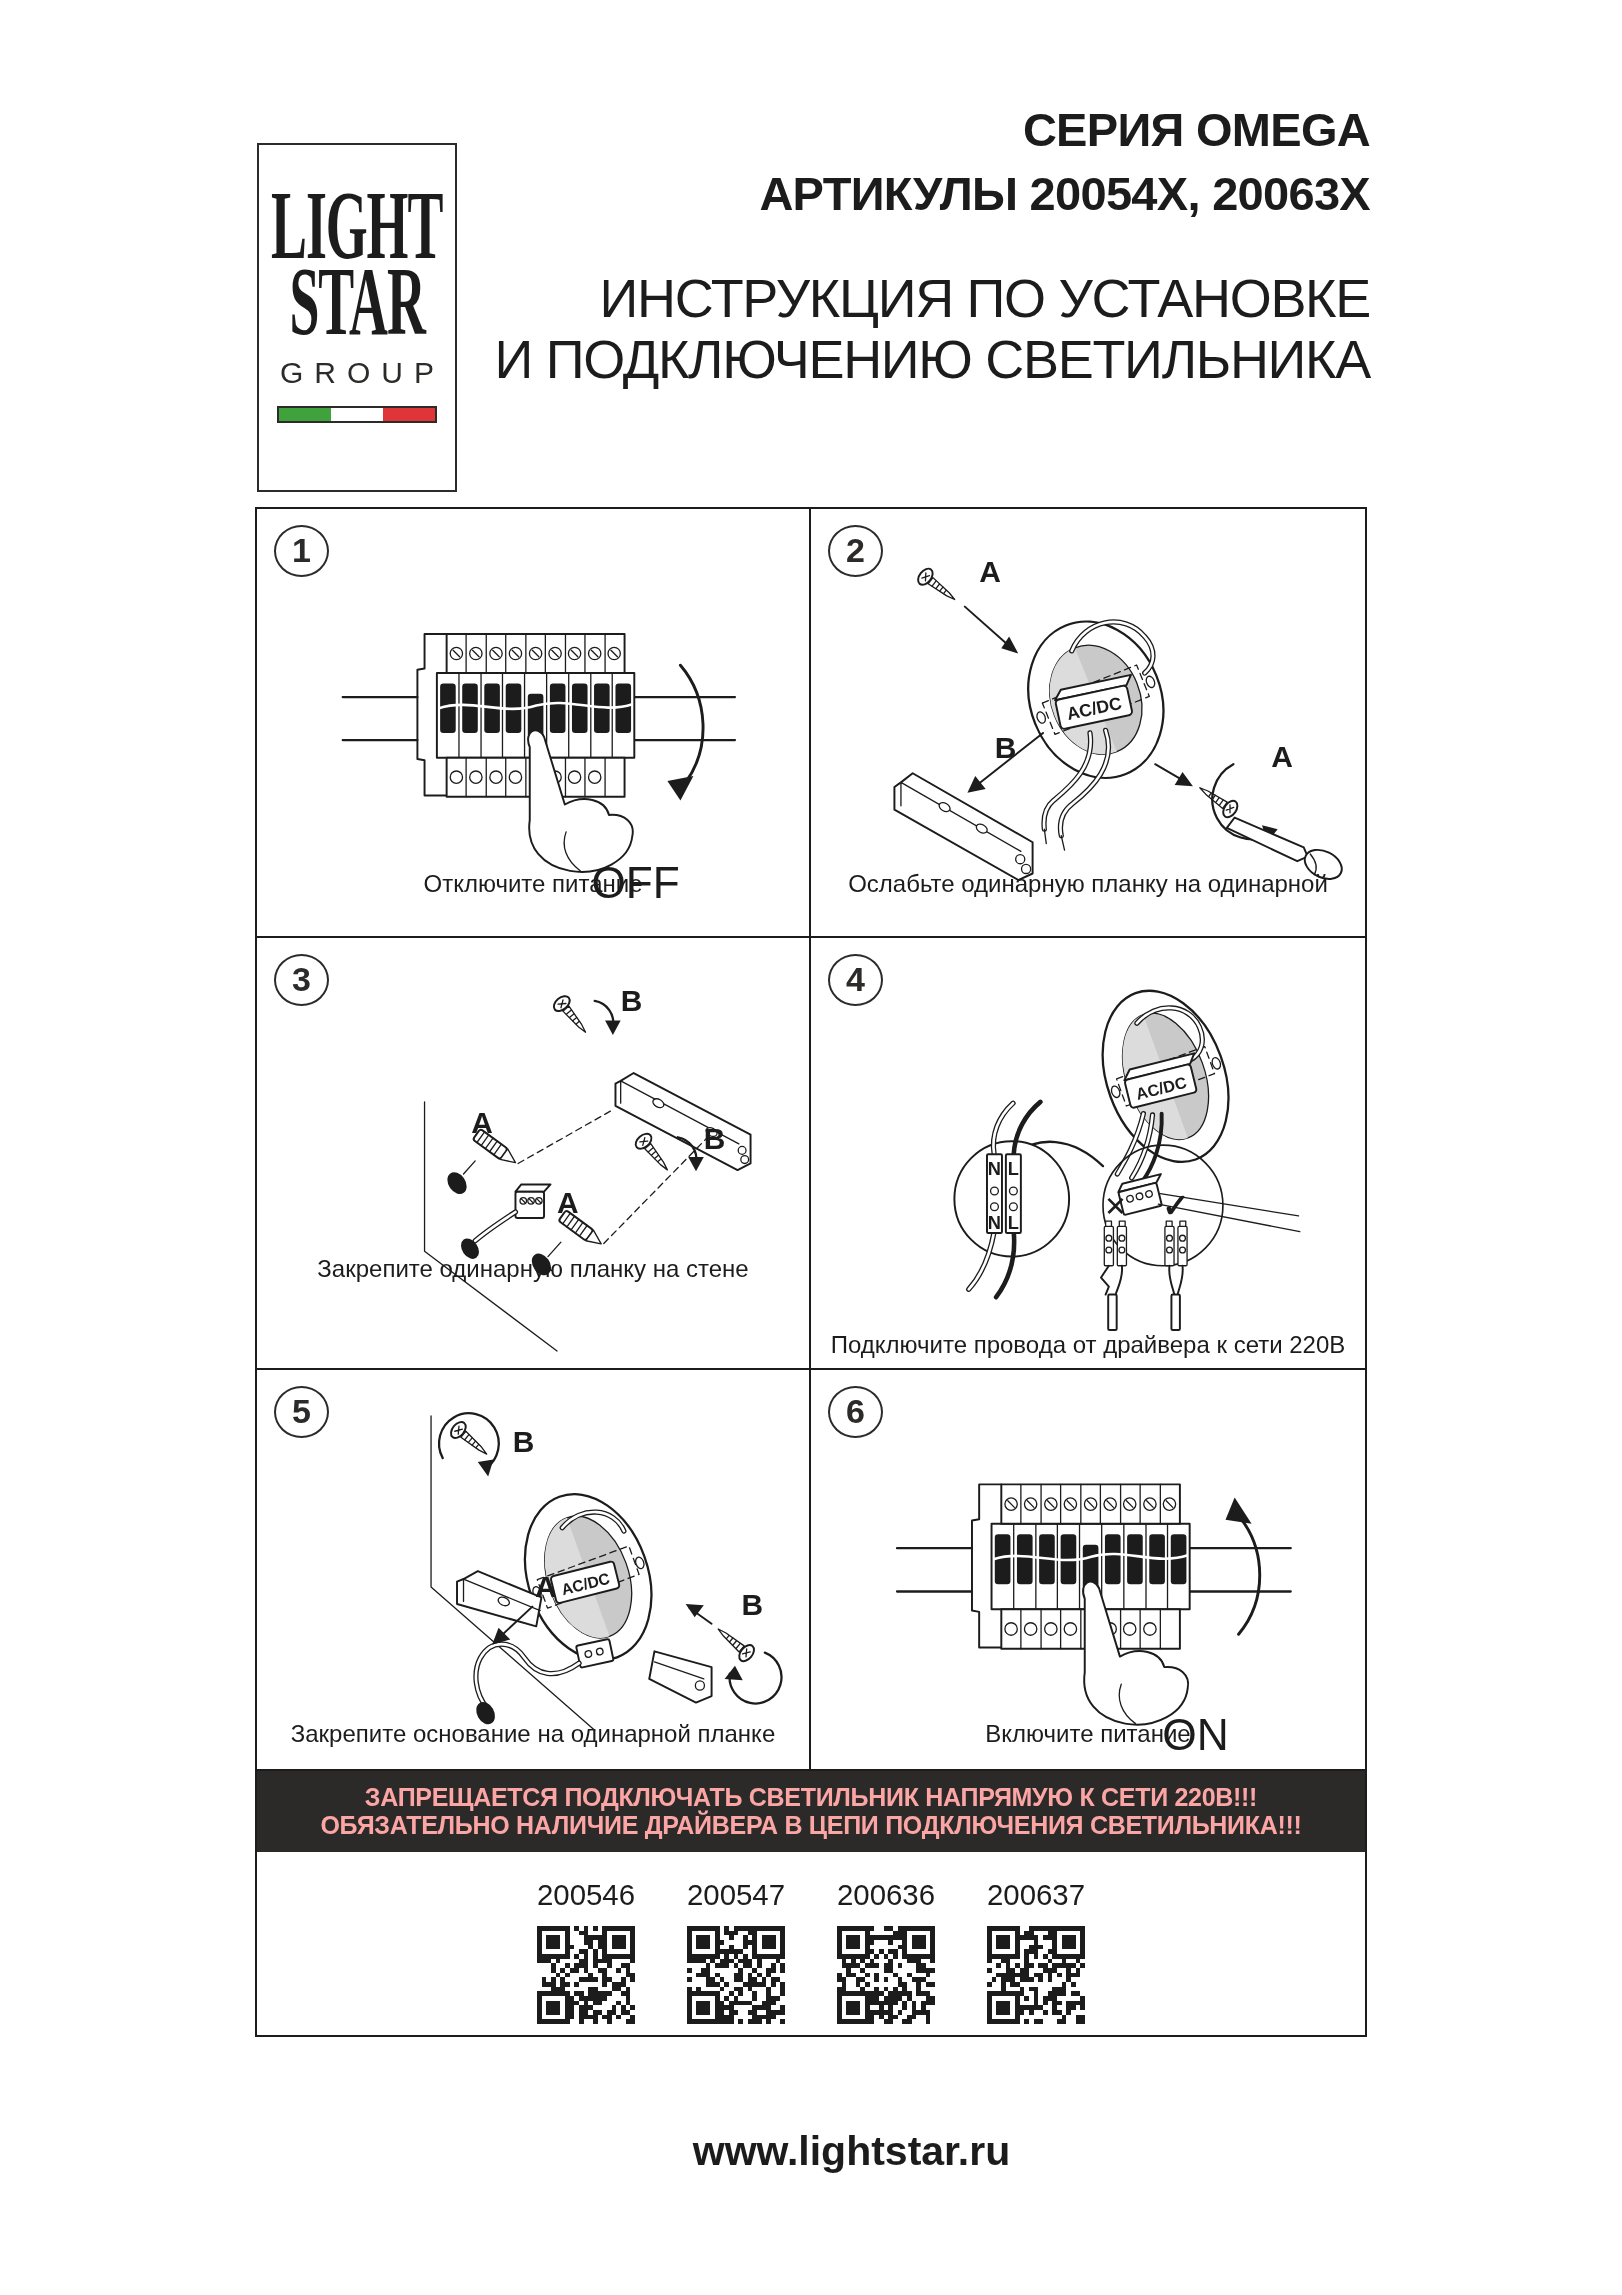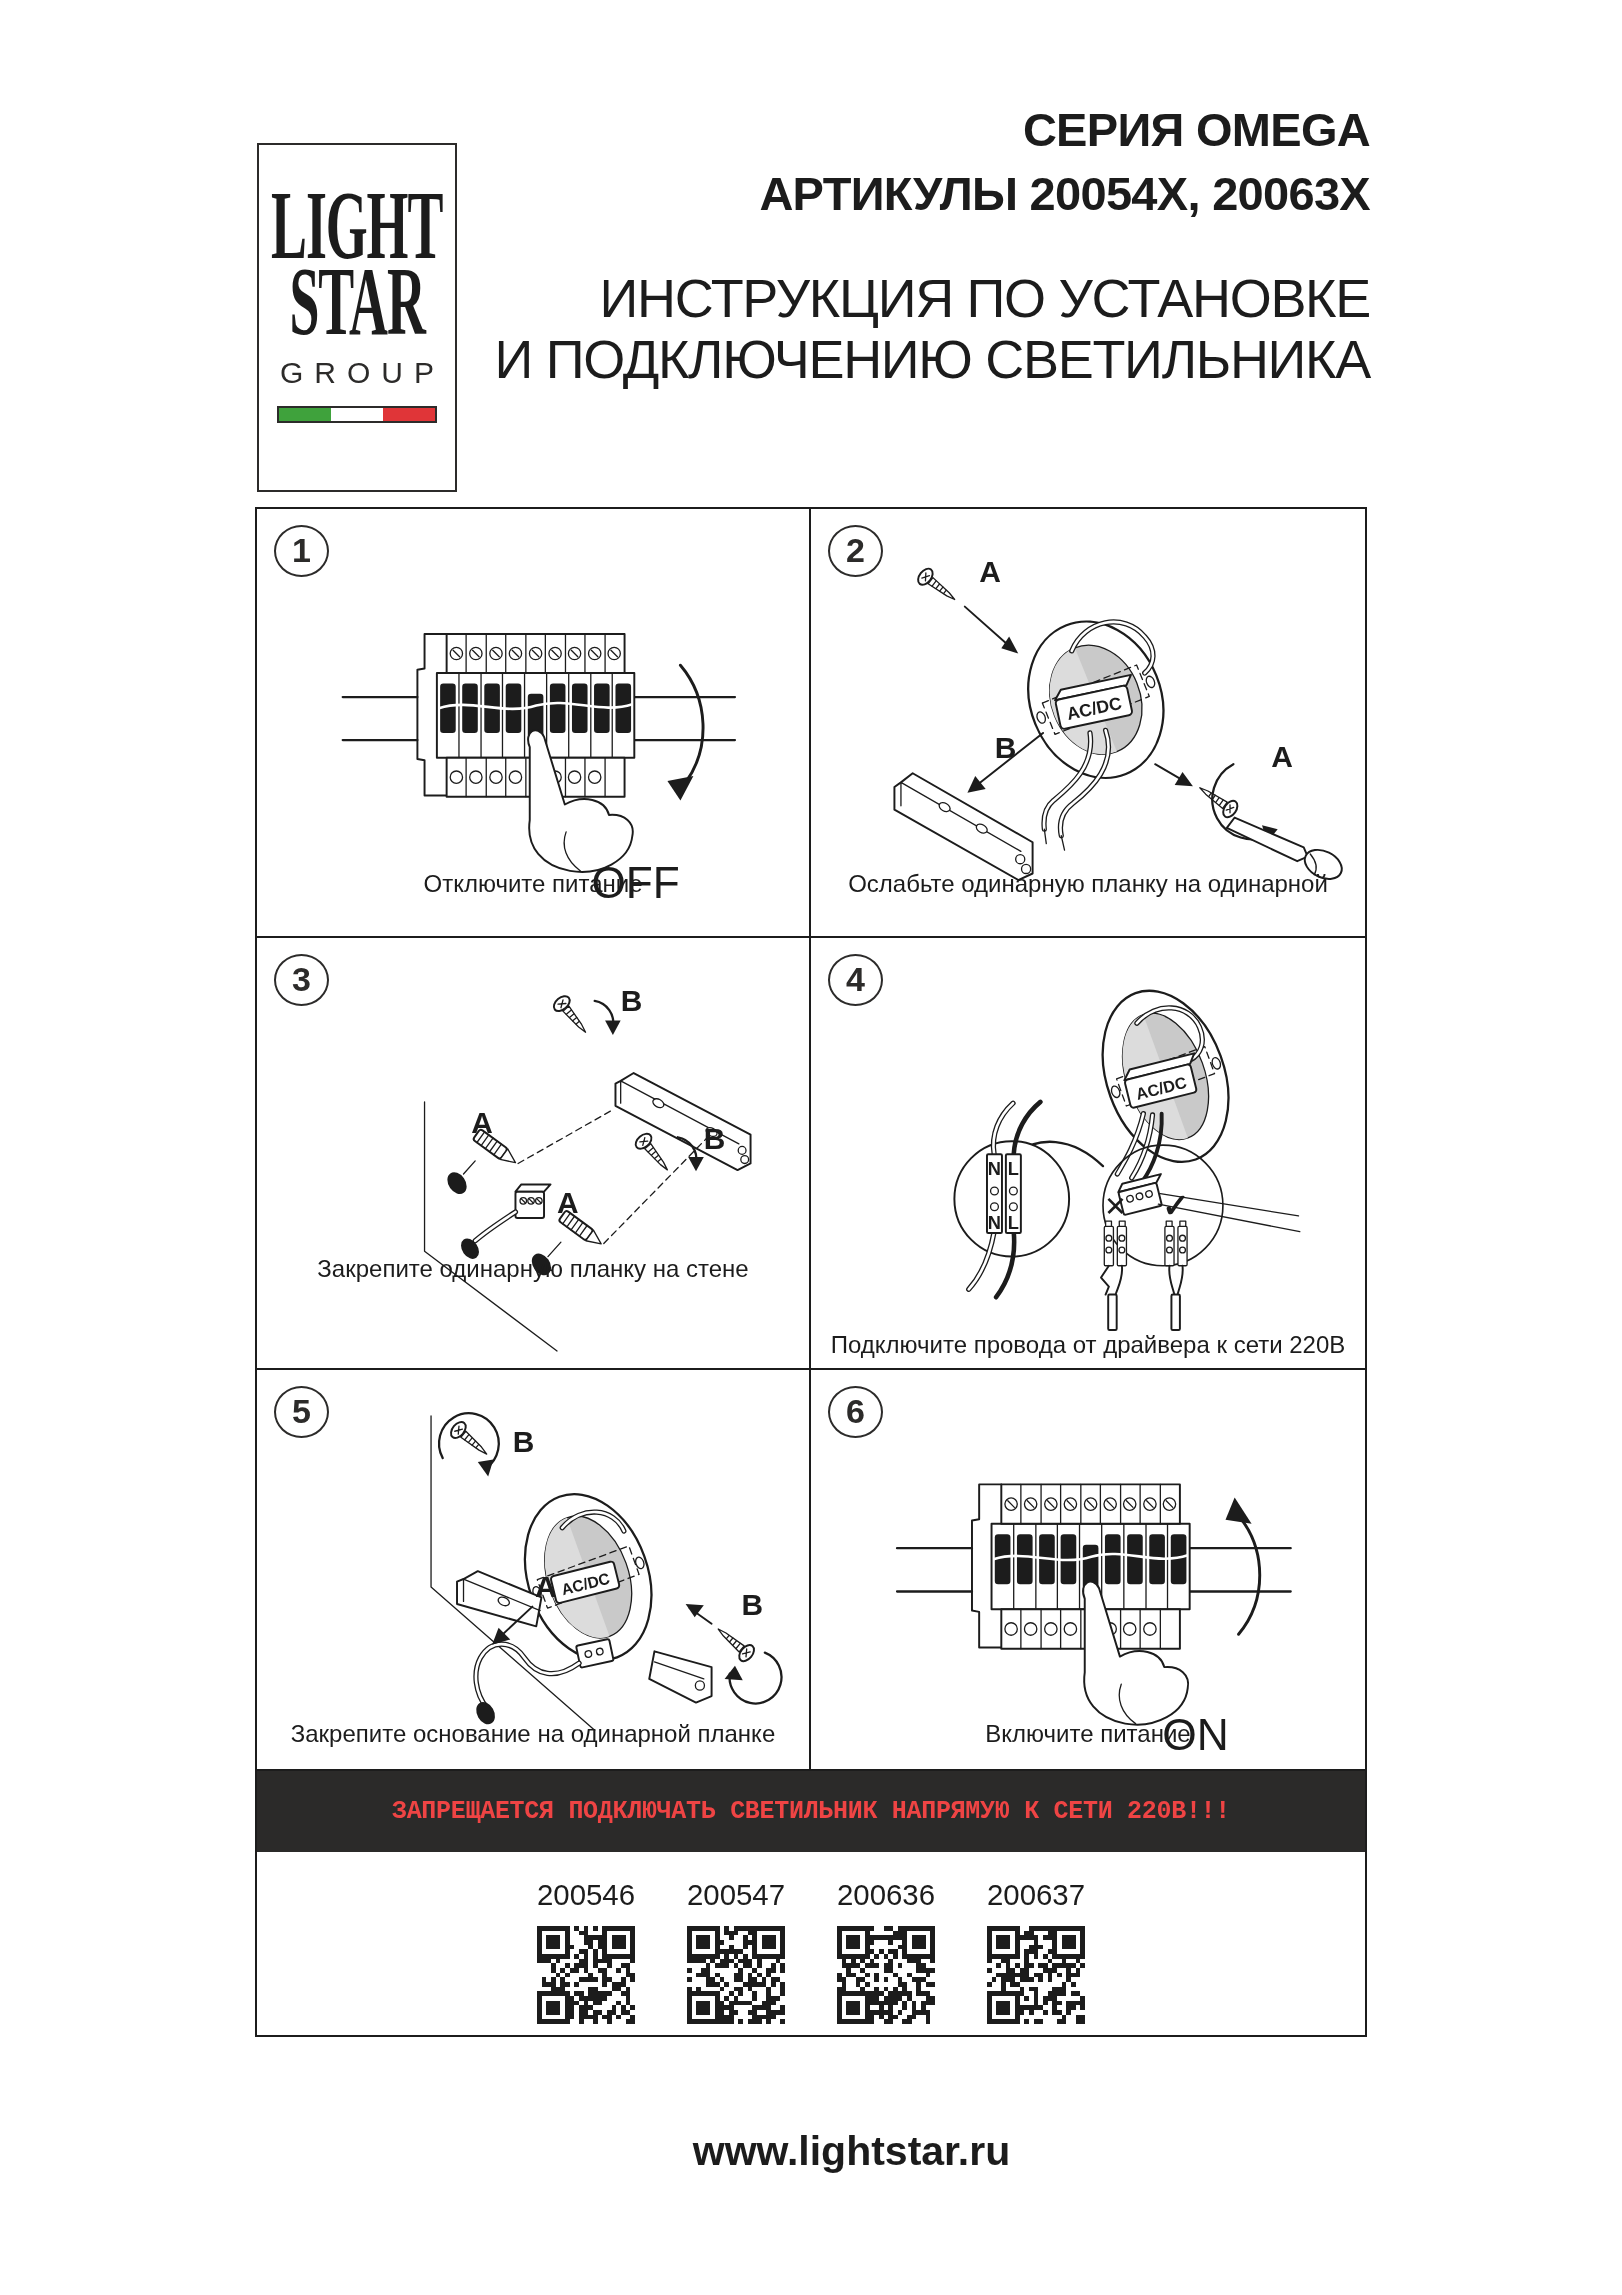--- a/index.html
+++ b/index.html
@@ -43,21 +43,21 @@
   .thin{stroke-width:2;}
   .dash{stroke-dasharray:10 7;}
   .wo{fill:none;stroke:#1c1c1c;stroke-width:8;stroke-linecap:round;}
   .wi{fill:none;stroke:#fff;stroke-width:4;stroke-linecap:round;}
   .wb{fill:none;stroke:#1c1c1c;stroke-width:6;stroke-linecap:round;}
   .svgtxt{fill:#1c1c1c;font-family:"Liberation Sans",sans-serif;}
 
   
   .warning{grid-column:1 / 3;background:#2b2a29;border-top:2px solid #1c1c1c;box-sizing:border-box;
            display:flex;flex-direction:column;align-items:center;justify-content:center;
-           color:#ef4444;font-weight:bold;font-size:25px;line-height:27.5px;letter-spacing:-0.3px;text-align:center;font-family:Liberation Mono, monospace;}
+           color:#fca5a5;font-weight:bold;font-size:25px;line-height:27.5px;letter-spacing:-0.3px;text-align:center;}
 
   
   .qr-row{grid-column:1 / 3;display:flex;justify-content:center;gap:51px;padding-top:26px;box-sizing:border-box;}
   .qr-item{width:99px;text-align:center;}
   .qr-num{font-size:29.4px;margin-bottom:14.4px;white-space:nowrap;}
   .qr-box{width:98px;height:98px;margin:0 auto;}
   .qr-box svg{width:98px;height:98px;display:block;}
 
   
   .footer{position:absolute;left:0;width:100%;top:2128px;text-align:center;
@@ -489,20 +489,21 @@
           <path class="ln" style="stroke-width:4.5" d="M656,420 C700,368 698,292 658,242"></path>
           <polygon class="fb" points="676,252 650,212 636,246"></polygon>
           <text class="svgtxt" x="590" y="596" font-size="68" text-anchor="middle">ON</text>
         </g>
       </svg>
       <div class="caption" style="bottom:21px">Включите питание</div>
     </section>
 
     <div class="warning">
       <div>ЗАПРЕЩАЕТСЯ ПОДКЛЮЧАТЬ СВЕТИЛЬНИК НАПРЯМУЮ К СЕТИ 220В!!!</div>
+      <div>ОБЯЗАТЕЛЬНО НАЛИЧИЕ ДРАЙВЕРА В ЦЕПИ ПОДКЛЮЧЕНИЯ СВЕТИЛЬНИКА!!!</div>
     </div>
 
     <div class="qr-row">
       <div class="qr-item">
         <div class="qr-num">200546</div>
         <div class="qr-box">
             <svg viewBox="0 0 21 21" shape-rendering="crispEdges">
               <rect width="21" height="21" fill="#fff"></rect>
               <path d="M0,0h1v1h-1zM1,0h1v1h-1zM2,0h1v1h-1zM3,0h1v1h-1zM4,0h1v1h-1zM5,0h1v1h-1zM6,0h1v1h-1zM8,0h1v1h-1zM10,0h1v1h-1zM12,0h1v1h-1zM14,0h1v1h-1zM15,0h1v1h-1zM16,0h1v1h-1zM17,0h1v1h-1zM18,0h1v1h-1zM19,0h1v1h-1zM20,0h1v1h-1zM0,1h1v1h-1zM6,1h1v1h-1zM9,1h1v1h-1zM10,1h1v1h-1zM14,1h1v1h-1zM20,1h1v1h-1zM0,2h1v1h-1zM2,2h1v1h-1zM3,2h1v1h-1zM4,2h1v1h-1zM6,2h1v1h-1zM10,2h1v1h-1zM11,2h1v1h-1zM12,2h1v1h-1zM13,2h1v1h-1zM14,2h1v1h-1zM16,2h1v1h-1zM17,2h1v1h-1zM18,2h1v1h-1zM20,2h1v1h-1zM0,3h1v1h-1zM2,3h1v1h-1zM3,3h1v1h-1zM4,3h1v1h-1zM6,3h1v1h-1zM10,3h1v1h-1zM11,3h1v1h-1zM13,3h1v1h-1zM14,3h1v1h-1zM16,3h1v1h-1zM17,3h1v1h-1zM18,3h1v1h-1zM20,3h1v1h-1zM0,4h1v1h-1zM2,4h1v1h-1zM3,4h1v1h-1zM4,4h1v1h-1zM6,4h1v1h-1zM7,4h1v1h-1zM11,4h1v1h-1zM13,4h1v1h-1zM14,4h1v1h-1zM16,4h1v1h-1zM17,4h1v1h-1zM18,4h1v1h-1zM20,4h1v1h-1zM0,5h1v1h-1zM6,5h1v1h-1zM9,5h1v1h-1zM10,5h1v1h-1zM12,5h1v1h-1zM14,5h1v1h-1zM20,5h1v1h-1zM0,6h1v1h-1zM1,6h1v1h-1zM2,6h1v1h-1zM3,6h1v1h-1zM4,6h1v1h-1zM5,6h1v1h-1zM6,6h1v1h-1zM8,6h1v1h-1zM10,6h1v1h-1zM12,6h1v1h-1zM14,6h1v1h-1zM15,6h1v1h-1zM16,6h1v1h-1zM17,6h1v1h-1zM18,6h1v1h-1zM19,6h1v1h-1zM20,6h1v1h-1zM0,7h1v1h-1zM1,7h1v1h-1zM2,7h1v1h-1zM4,7h1v1h-1zM9,7h1v1h-1zM10,7h1v1h-1zM12,7h1v1h-1zM13,7h1v1h-1zM14,7h1v1h-1zM15,7h1v1h-1zM20,7h1v1h-1zM3,8h1v1h-1zM6,8h1v1h-1zM8,8h1v1h-1zM9,8h1v1h-1zM10,8h1v1h-1zM12,8h1v1h-1zM15,8h1v1h-1zM18,8h1v1h-1zM19,8h1v1h-1zM3,9h1v1h-1zM5,9h1v1h-1zM7,9h1v1h-1zM8,9h1v1h-1zM10,9h1v1h-1zM13,9h1v1h-1zM14,9h1v1h-1zM17,9h1v1h-1zM19,9h1v1h-1zM4,10h1v1h-1zM6,10h1v1h-1zM11,10h1v1h-1zM14,10h1v1h-1zM19,10h1v1h-1zM20,10h1v1h-1zM1,11h1v1h-1zM3,11h1v1h-1zM5,11h1v1h-1zM9,11h1v1h-1zM10,11h1v1h-1zM11,11h1v1h-1zM12,11h1v1h-1zM14,11h1v1h-1zM15,11h1v1h-1zM18,11h1v1h-1zM20,11h1v1h-1zM1,12h1v1h-1zM2,12h1v1h-1zM3,12h1v1h-1zM5,12h1v1h-1zM6,12h1v1h-1zM8,12h1v1h-1zM14,12h1v1h-1zM16,12h1v1h-1zM17,12h1v1h-1zM18,12h1v1h-1zM3,13h1v1h-1zM4,13h1v1h-1zM5,13h1v1h-1zM11,13h1v1h-1zM12,13h1v1h-1zM16,13h1v1h-1zM17,13h1v1h-1zM19,13h1v1h-1zM0,14h1v1h-1zM1,14h1v1h-1zM2,14h1v1h-1zM3,14h1v1h-1zM4,14h1v1h-1zM5,14h1v1h-1zM6,14h1v1h-1zM8,14h1v1h-1zM9,14h1v1h-1zM11,14h1v1h-1zM12,14h1v1h-1zM13,14h1v1h-1zM14,14h1v1h-1zM15,14h1v1h-1zM18,14h1v1h-1zM19,14h1v1h-1zM0,15h1v1h-1zM6,15h1v1h-1zM7,15h1v1h-1zM9,15h1v1h-1zM10,15h1v1h-1zM11,15h1v1h-1zM12,15h1v1h-1zM13,15h1v1h-1zM14,15h1v1h-1zM19,15h1v1h-1zM0,16h1v1h-1zM2,16h1v1h-1zM3,16h1v1h-1zM4,16h1v1h-1zM6,16h1v1h-1zM7,16h1v1h-1zM8,16h1v1h-1zM10,16h1v1h-1zM12,16h1v1h-1zM13,16h1v1h-1zM17,16h1v1h-1zM19,16h1v1h-1zM0,17h1v1h-1zM2,17h1v1h-1zM3,17h1v1h-1zM4,17h1v1h-1zM6,17h1v1h-1zM7,17h1v1h-1zM9,17h1v1h-1zM10,17h1v1h-1zM11,17h1v1h-1zM16,17h1v1h-1zM18,17h1v1h-1zM20,17h1v1h-1zM0,18h1v1h-1zM2,18h1v1h-1zM3,18h1v1h-1zM4,18h1v1h-1zM6,18h1v1h-1zM7,18h1v1h-1zM9,18h1v1h-1zM10,18h1v1h-1zM12,18h1v1h-1zM13,18h1v1h-1zM15,18h1v1h-1zM16,18h1v1h-1zM18,18h1v1h-1zM19,18h1v1h-1zM0,19h1v1h-1zM6,19h1v1h-1zM7,19h1v1h-1zM9,19h1v1h-1zM10,19h1v1h-1zM11,19h1v1h-1zM12,19h1v1h-1zM14,19h1v1h-1zM15,19h1v1h-1zM17,19h1v1h-1zM20,19h1v1h-1zM0,20h1v1h-1zM1,20h1v1h-1zM2,20h1v1h-1zM3,20h1v1h-1zM4,20h1v1h-1zM5,20h1v1h-1zM6,20h1v1h-1zM9,20h1v1h-1zM12,20h1v1h-1zM15,20h1v1h-1zM19,20h1v1h-1zM20,20h1v1h-1z" fill="#1c1c1c"></path>
             </svg>

